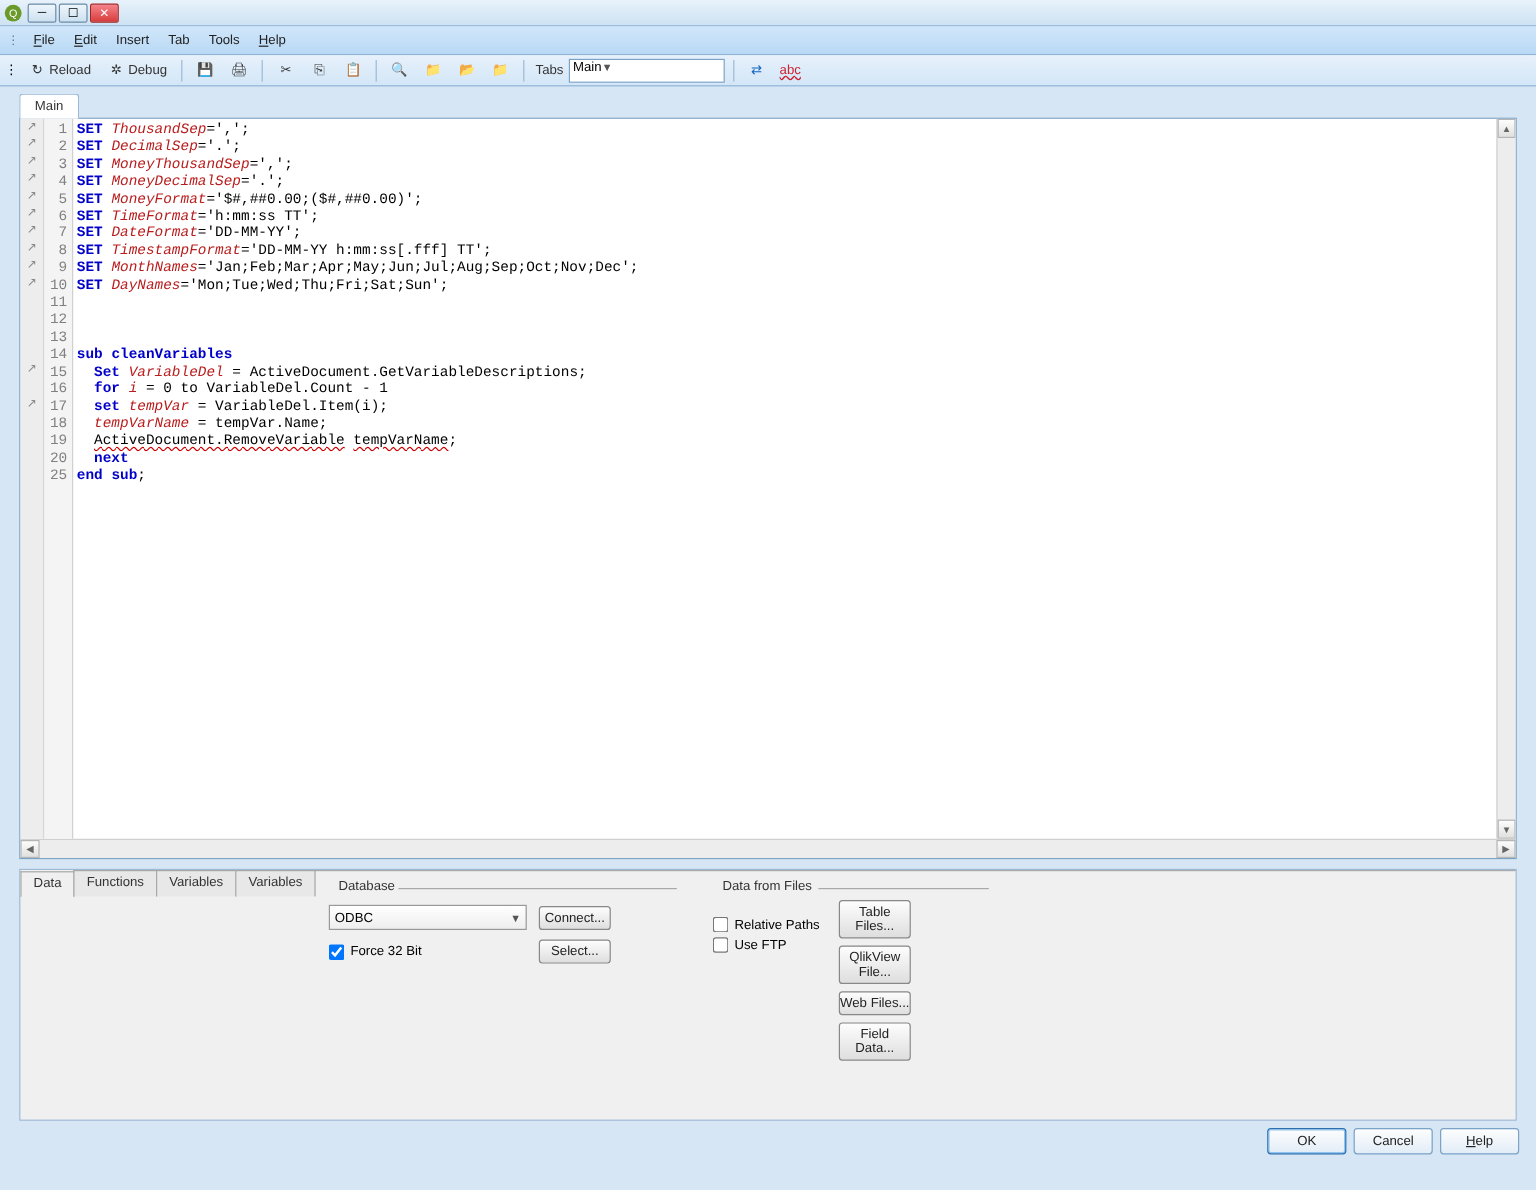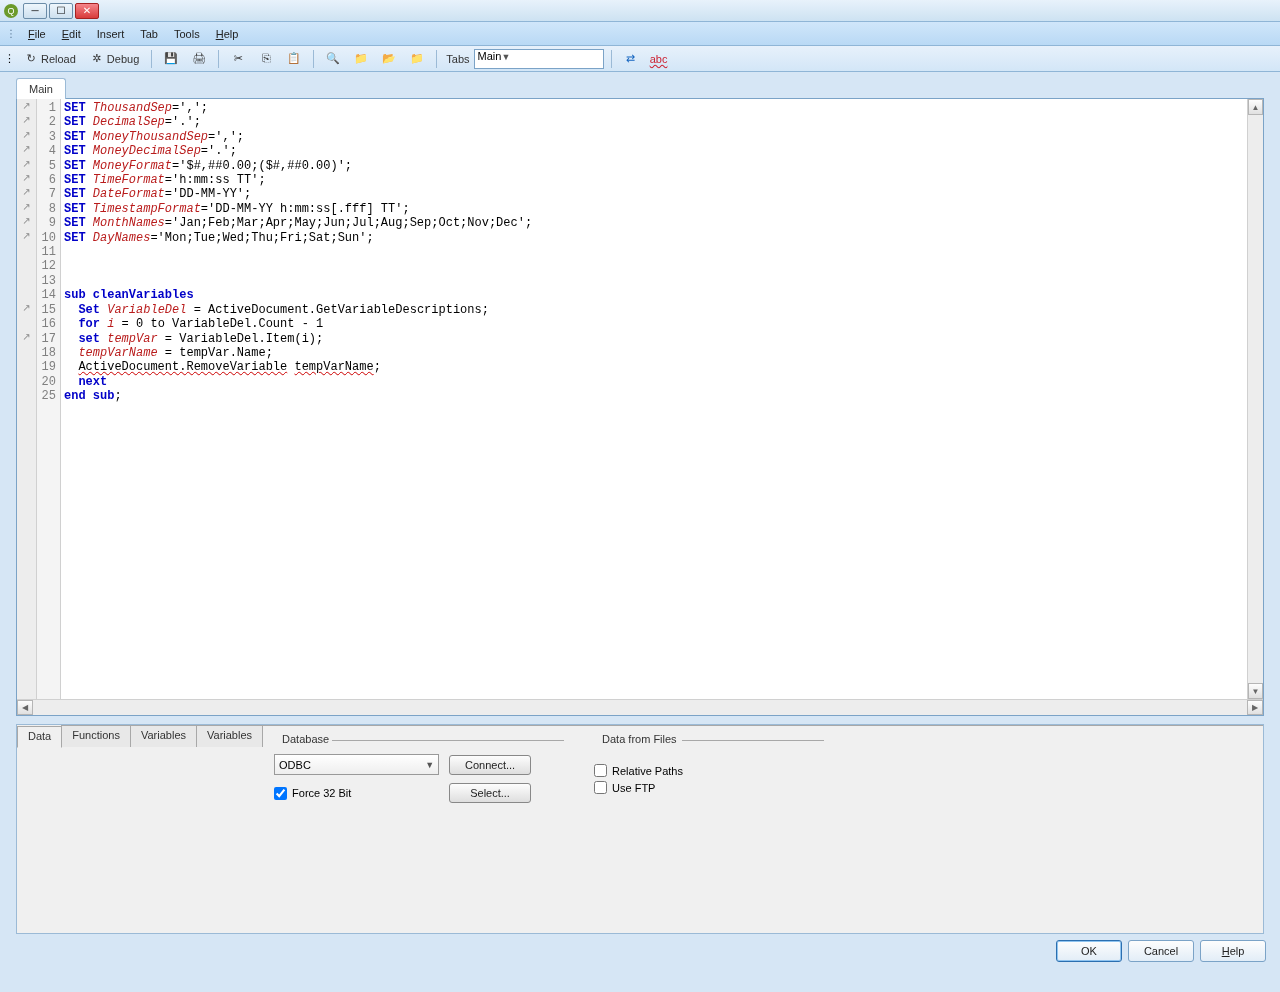--- a/index.html
+++ b/index.html
@@ -52,21 +52,21 @@
 .fs-label { position:absolute; top:-9px; left:4px; background:#f0f0f0; padding:0 4px; color:#333; }
 .fs-line { position:absolute; top:-2px; height:1px; background:#a8a8a8; }
 .database-group { width:290px; }
 .database-group .fs-line { left:58px; right:0; }
 .datafiles-group { width:230px; }
 .datafiles-group .fs-line { left:88px; right:0; }
 
 .db-row { display:flex; align-items:center; gap:10px; margin-top:12px; }
 .select-ctrl { border:1px solid #999; background:linear-gradient(to bottom,#fff,#eee); height:21px; width:165px; padding:0 4px; display:flex; align-items:center; justify-content:space-between; }
 .select-arrow { font-size:9px; color:#555; }
-.win-button { border:1px solid #888; background:linear-gradient(to bottom,#fdfdfd,#dedede); padding:3px 0; width:82px; text-align:center; border-radius:3px; color:#222; cursor:default; }
+.win-button { border:1px solid #888; background:linear-gradient(to bottom,#fdfdfd,#dedede); padding:3px 0; width:60px; text-align:center; border-radius:3px; color:#222; cursor:default; }
 .chk { display:flex; align-items:center; gap:5px; margin-top:10px; }
 .chk input { width:13px; height:13px; }
 
 .files-col { display:flex; flex-direction:column; gap:6px; margin-top:8px; }
 .files-left { margin-top:12px; }
 
 .dialog-buttons { display:flex; justify-content:flex-end; gap:6px; padding:6px 14px 0 0; }
 .dlg-btn { border:1px solid #7ba3c7; background:linear-gradient(to bottom,#fdfdfd,#e2edf7); width:66px; text-align:center; padding:4px 0; border-radius:3px; color:#222; cursor:default; }
 .dlg-btn.default { border:1px solid #2b6fb0; box-shadow:0 0 0 1px #8fc4f0 inset; }
 
@@ -246,20 +246,26 @@
         <div class="files-left">
           <label class="chk">
             <input type="checkbox" id="relpaths" style="">
             <span>Relative Paths</span>
           </label>
           <label class="chk" style="margin-top:4px;">
             <input type="checkbox" id="useftp" style="">
             <span>Use FTP</span>
           </label>
         </div>
+        <div class="files-col">
+          <div class="win-button">Table Files...</div>
+          <div class="win-button">QlikView File...</div>
+          <div class="win-button">Web Files...</div>
+          <div class="win-button">Field Data...</div>
+        </div>
       </div>
     </div>
   </div>
 </div>
 
 <div class="dialog-buttons">
   <div class="dlg-btn default">OK</div>
   <div class="dlg-btn">Cancel</div>
   <div class="dlg-btn"><span class="underline-letter">H</span><span id="dh">elp</span></div>
 </div>

